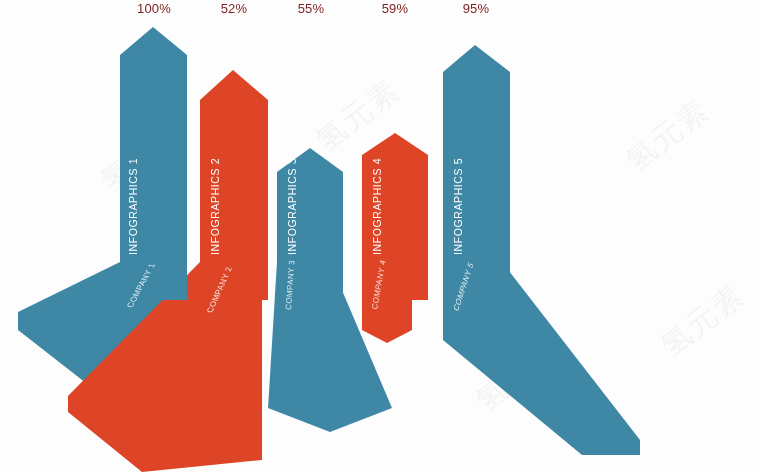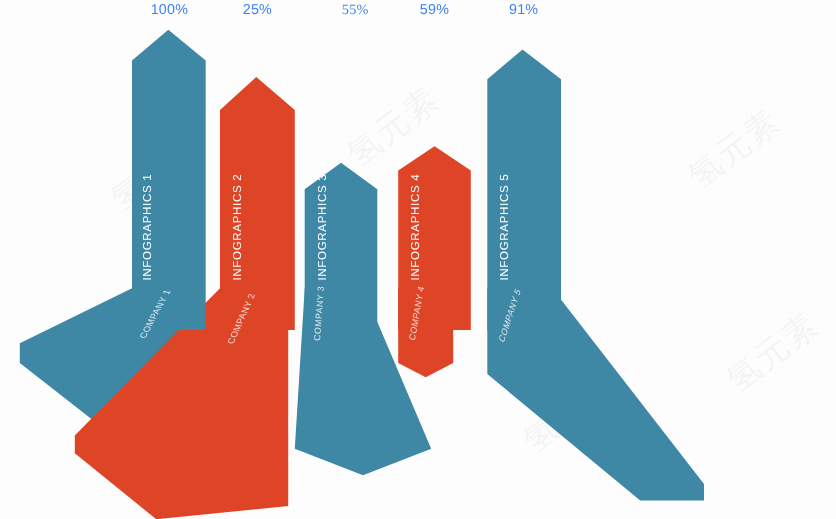--- a/index.html
+++ b/index.html
@@ -21,21 +21,21 @@
     left: 0;
     width: 760px;
     height: 472px;
     display: block;
   }
   .pct-label {
     position: absolute;
     top: 0;
     font-size: 13px;
     line-height: 18px;
-    color: #3b82f6;
+    color: #7f1d1d;
     text-align: center;
     width: 70px;
     letter-spacing: 0.2px;
     user-select: none;
   }
   .watermark {
     position: absolute;
     color: #000;
     opacity: 0.035;
     font-size: 30px;
@@ -99,18 +99,18 @@
 
     <text class="shadow-text" x="0" y="0" transform="translate(291,310) rotate(-86)" fill="#ffffff" opacity="0.82" font-size="8" font-family="Liberation Sans, sans-serif" letter-spacing="0.4">COMPANY 3</text>
 
     <text class="shadow-text" x="0" y="0" transform="translate(377,310) rotate(-80) skewX(-6)" fill="#ffffff" opacity="0.82" font-size="8" font-family="Liberation Sans, sans-serif" letter-spacing="0.4">COMPANY 4</text>
 
     <text class="shadow-text" x="0" y="0" transform="translate(458,312) rotate(-72) skewX(-16)" fill="#ffffff" opacity="0.82" font-size="8" font-family="Liberation Sans, sans-serif" letter-spacing="0.4">COMPANY 5</text>
 
   </svg>
 
   <div class="pct-label" style="left:119px;">100%</div>
-  <div class="pct-label" style="left:199px;">25%</div>
-  <div class="pct-label" style="left:288px;font-family:Liberation Serif, serif;">55%</div>
+  <div class="pct-label" style="left:199px;">52%</div>
+  <div class="pct-label" style="left:276px;">55%</div>
   <div class="pct-label" style="left:360px;">59%</div>
-  <div class="pct-label" style="left:441px;">91%</div>
+  <div class="pct-label" style="left:441px;">95%</div>
 
 </div>
 
 </body></html>

